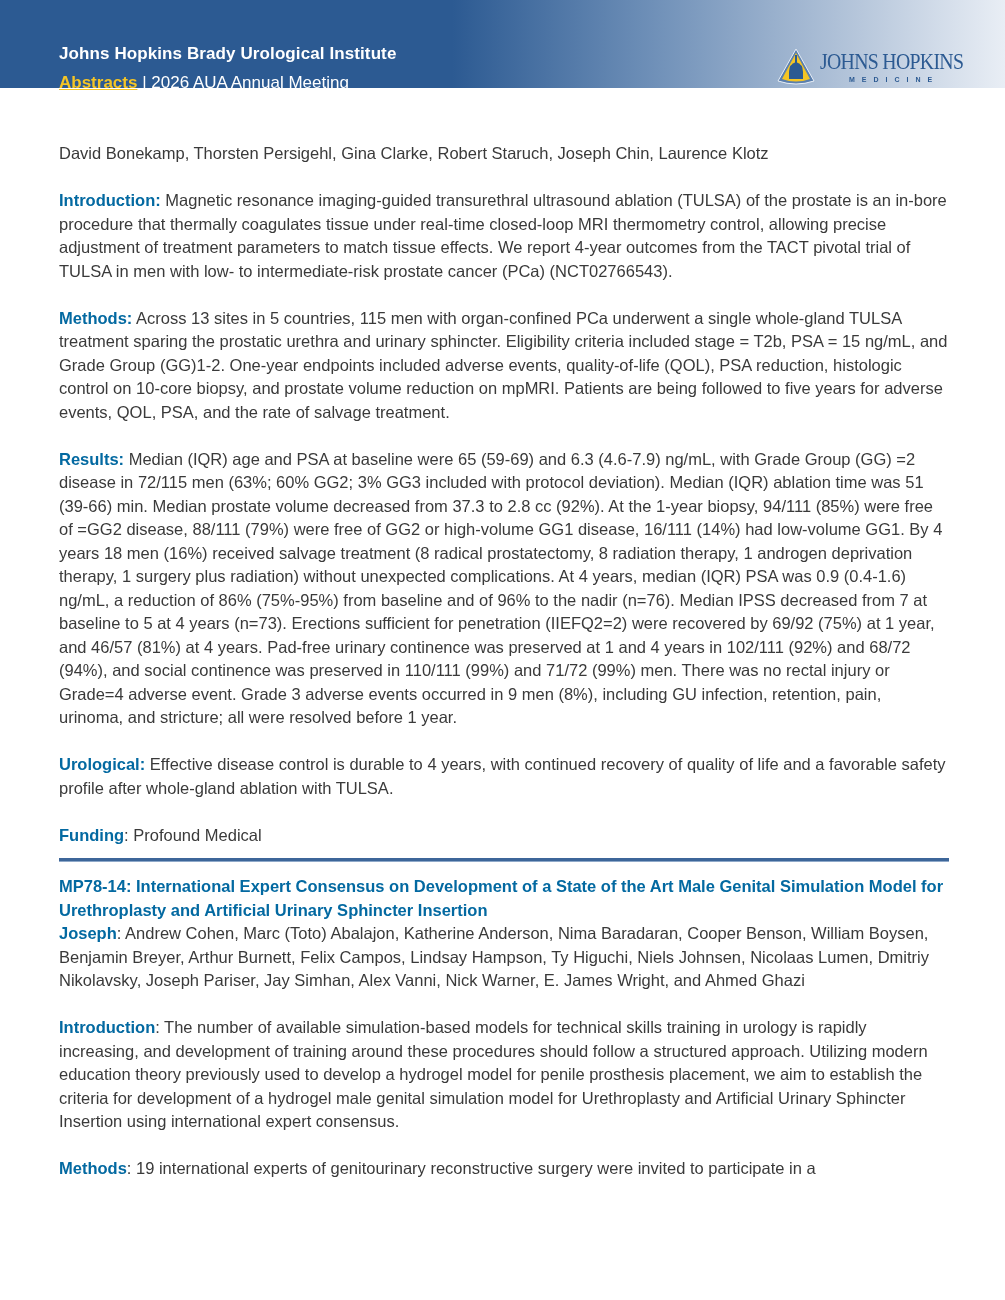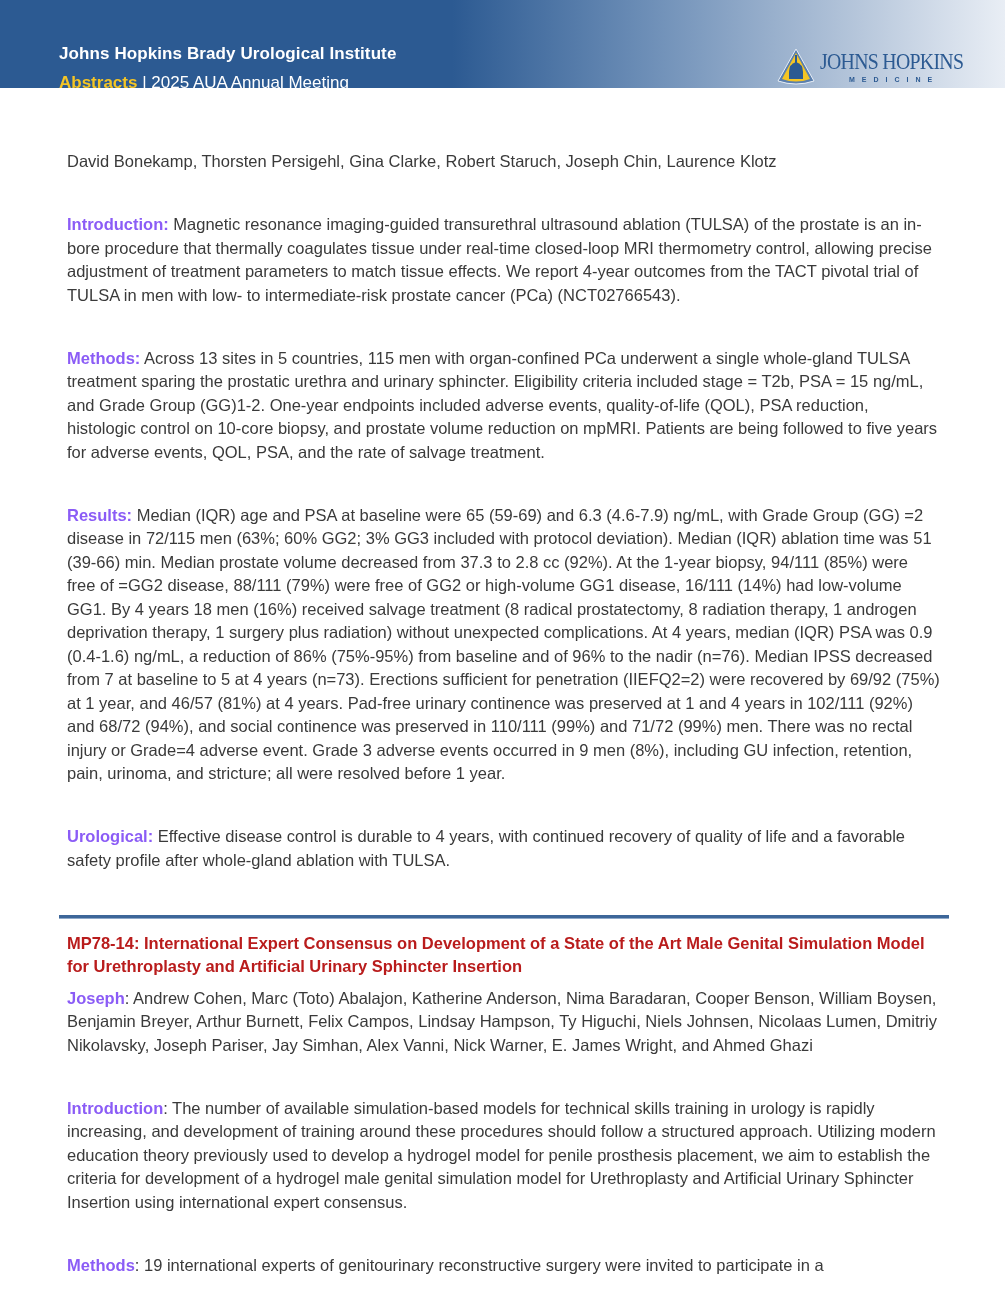--- a/index.html
+++ b/index.html
@@ -3,45 +3,45 @@
   <meta charset="utf-8">
   <style>
     html, body { margin: 0; padding: 0; background: #ffffff; }
     body { width: 1005px; height: 1300px; overflow: hidden; position: relative;
            font-family: "Liberation Sans", sans-serif; color: #3a3a3a; }
     .banner { position: absolute; left: 0; top: 0; width: 1005px; height: 88px;
               background: linear-gradient(90deg, #2c5a92 0%, #2c5a92 45%, #6f90b8 65%, #aabdd5 82%, #e9eef5 100%); }
     .banner-title { position: absolute; left: 59px; top: 44px; font-size: 17px; font-weight: bold;
                     color: #ffffff; letter-spacing: 0.1px; }
     .banner-sub { position: absolute; left: 59px; top: 73px; font-size: 17px; color: #ffffff; }
-    .banner-sub .abs { color: #f5c524; font-weight: bold; }
+    .banner-sub .abs { color: #f5c524; font-weight: bold; text-decoration: underline; }
     .logo { position: absolute; left: 776px; top: 44px; width: 190px; height: 46px; }
     .logo-mark { position: absolute; left: 0; top: 4px; width: 40px; height: 38px; }
     .logo-text { position: absolute; left: 44px; top: 5px; font-family: "Liberation Serif", serif;
                  font-size: 23px; color: #2c5a92; letter-spacing: -0.8px; transform: scaleX(0.86);
                  transform-origin: left top; white-space: nowrap; }
     .logo-sub { position: absolute; left: 73px; top: 32px; font-size: 7px; font-weight: bold;
                 color: #2c5a92; letter-spacing: 7px; }
     .content { position: absolute; left: 59px; top: 142px; width: 890px; font-size: 16.5px;
                line-height: 23.5px; color: #3a3a3a; }
-    .content p { margin: 8px; }
+    .content p { margin: 0; }
     .gap { height: 23.5px; }
-    .lbl { font-weight: bold; color: #8b5cf6; }
+    .lbl { font-weight: bold; color: #0369a1; }
     .rule { height: 3px; background: #3d6699; margin: 11px 0 13px 0; border-bottom: 1px solid #8fa9c9; }
-    .title { font-weight: bold; color: #b91c1c; }
+    .title { font-weight: bold; color: #0369a1; }
   </style>
 </head>
 <body>
 
 <div class="banner">
   <div class="banner-title">Johns Hopkins Brady Urological Institute</div>
   <div class="banner-sub">
     <span class="abs">Abstracts</span>
     <span>|</span>
-    <span>2025 AUA Annual Meeting</span>
+    <span>2026 AUA Annual Meeting</span>
   </div>
   <div class="logo">
     <svg class="logo-mark" viewBox="0 0 40 38">
       <path d="M20 1 L38 33 Q20 39 2 33 Z" fill="#5a7fae" stroke="#e8eef6" stroke-width="1"></path>
       <path d="M20 5 L34 31 Q20 36 6 31 Z" fill="#f5c524"></path>
       <path d="M13 31 L13 24 Q13 16 20 14 Q27 16 27 24 L27 31 Z" fill="#2c5a92"></path>
       <rect x="19" y="7" width="2" height="8" fill="#2c5a92"></rect>
     </svg>
     <div class="logo-text">JOHNS HOPKINS</div>
     <div class="logo-sub">MEDICINE</div>
@@ -52,20 +52,21 @@
   <p>David Bonekamp, Thorsten Persigehl, Gina Clarke, Robert Staruch, Joseph Chin, Laurence Klotz</p>
   <div class="gap"></div>
   <p><span class="lbl">Introduction:</span> <span>Magnetic resonance imaging-guided transurethral ultrasound ablation (TULSA) of the prostate is an in-bore procedure that thermally coagulates tissue under real-time closed-loop MRI thermometry control, allowing precise adjustment of treatment parameters to match tissue effects. We report 4-year outcomes from the TACT pivotal trial of TULSA in men with low- to intermediate-risk prostate cancer (PCa) (NCT02766543).</span></p>
   <div class="gap"></div>
   <p><span class="lbl">Methods:</span> <span>Across 13 sites in 5 countries, 115 men with organ-confined PCa underwent a single whole-gland TULSA treatment sparing the prostatic urethra and urinary sphincter. Eligibility criteria included stage = T2b, PSA = 15 ng/mL, and Grade Group (GG)1-2. One-year endpoints included adverse events, quality-of-life (QOL), PSA reduction, histologic control on 10-core biopsy, and prostate volume reduction on mpMRI. Patients are being followed to five years for adverse events, QOL, PSA, and the rate of salvage treatment.</span></p>
   <div class="gap"></div>
   <p><span class="lbl">Results:</span> <span>Median (IQR) age and PSA at baseline were 65 (59-69) and 6.3 (4.6-7.9) ng/mL, with Grade Group (GG) =2 disease in 72/115 men (63%; 60% GG2; 3% GG3 included with protocol deviation). Median (IQR) ablation time was 51 (39-66) min. Median prostate volume decreased from 37.3 to 2.8 cc (92%). At the 1-year biopsy, 94/111 (85%) were free of =GG2 disease, 88/111 (79%) were free of GG2 or high-volume GG1 disease, 16/111 (14%) had low-volume GG1. By 4 years 18 men (16%) received salvage treatment (8 radical prostatectomy, 8 radiation therapy, 1 androgen deprivation therapy, 1 surgery plus radiation) without unexpected complications. At 4 years, median (IQR) PSA was 0.9 (0.4-1.6) ng/mL, a reduction of 86% (75%-95%) from baseline and of 96% to the nadir (n=76). Median IPSS decreased from 7 at baseline to 5 at 4 years (n=73). Erections sufficient for penetration (IIEFQ2=2) were recovered by 69/92 (75%) at 1 year, and 46/57 (81%) at 4 years. Pad-free urinary continence was preserved at 1 and 4 years in 102/111 (92%) and 68/72 (94%), and social continence was preserved in 110/111 (99%) and 71/72 (99%) men. There was no rectal injury or Grade=4 adverse event. Grade 3 adverse events occurred in 9 men (8%), including GU infection, retention, pain, urinoma, and stricture; all were resolved before 1 year.</span></p>
   <div class="gap"></div>
   <p><span class="lbl">Urological:</span> <span>Effective disease control is durable to 4 years, with continued recovery of quality of life and a favorable safety profile after whole-gland ablation with TULSA.</span></p>
   <div class="gap"></div>
+  <p><span class="lbl">Funding</span><span>: Profound Medical</span></p>
 
   <div class="rule"></div>
 
   <p class="title">MP78-14: International Expert Consensus on Development of a State of the Art Male Genital Simulation Model for Urethroplasty and Artificial Urinary Sphincter Insertion</p>
   <p><span class="lbl">Joseph</span><span>: Andrew Cohen, Marc (Toto) Abalajon, Katherine Anderson, Nima Baradaran, Cooper Benson, William Boysen, Benjamin Breyer, Arthur Burnett, Felix Campos, Lindsay Hampson, Ty Higuchi, Niels Johnsen, Nicolaas Lumen, Dmitriy Nikolavsky, Joseph Pariser, Jay Simhan, Alex Vanni, Nick Warner, E. James Wright, and Ahmed Ghazi</span></p>
   <div class="gap"></div>
   <p><span class="lbl">Introduction</span><span>: The number of available simulation-based models for technical skills training in urology is rapidly increasing, and development of training around these procedures should follow a structured approach. Utilizing modern education theory previously used to develop a hydrogel model for penile prosthesis placement, we aim to establish the criteria for development of a hydrogel male genital simulation model for Urethroplasty and Artificial Urinary Sphincter Insertion using international expert consensus.</span></p>
   <div class="gap"></div>
   <p><span class="lbl">Methods</span><span>: 19 international experts of genitourinary reconstructive surgery were invited to participate in a</span></p>
 </div>

